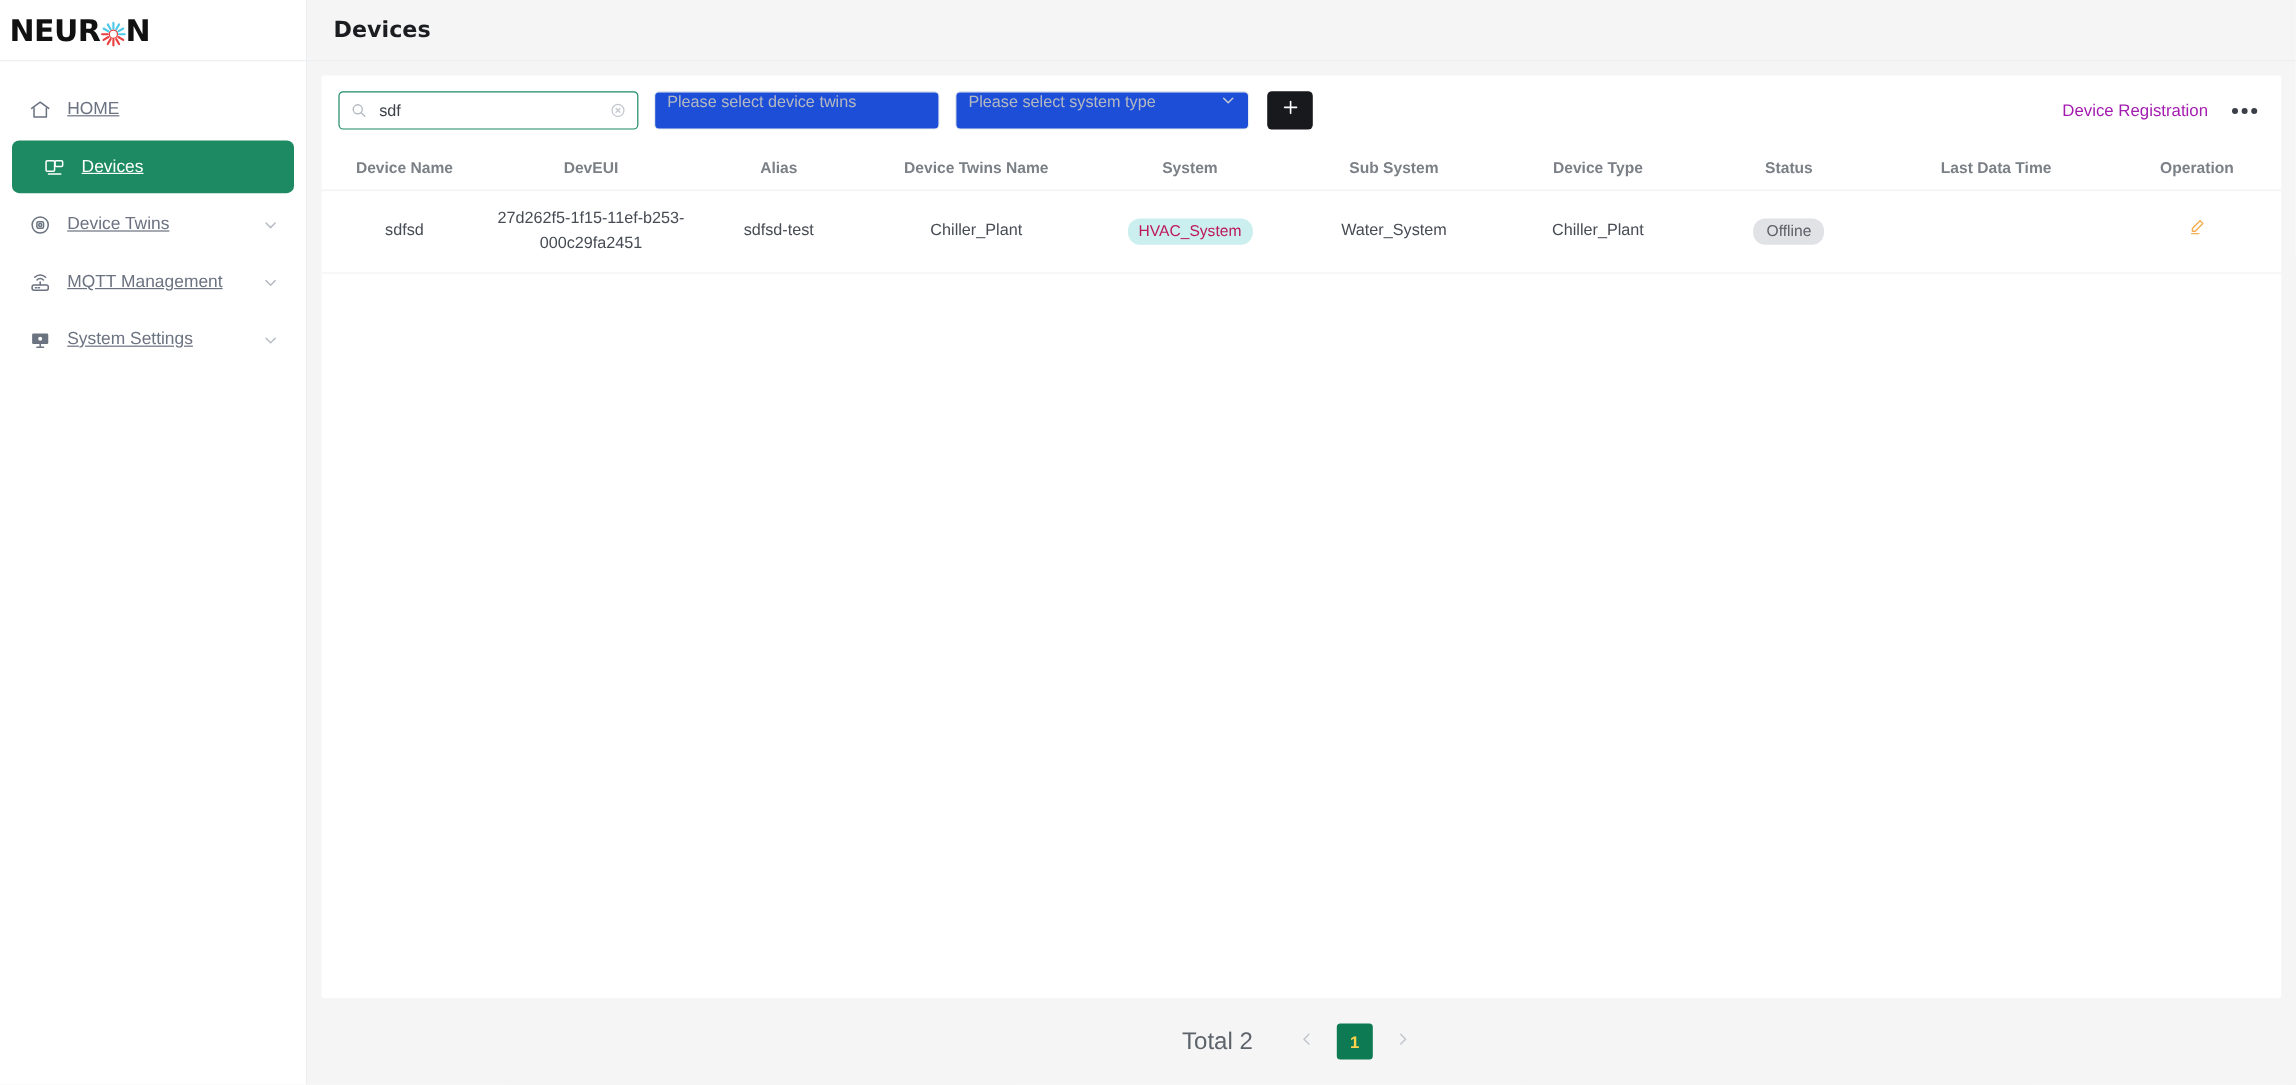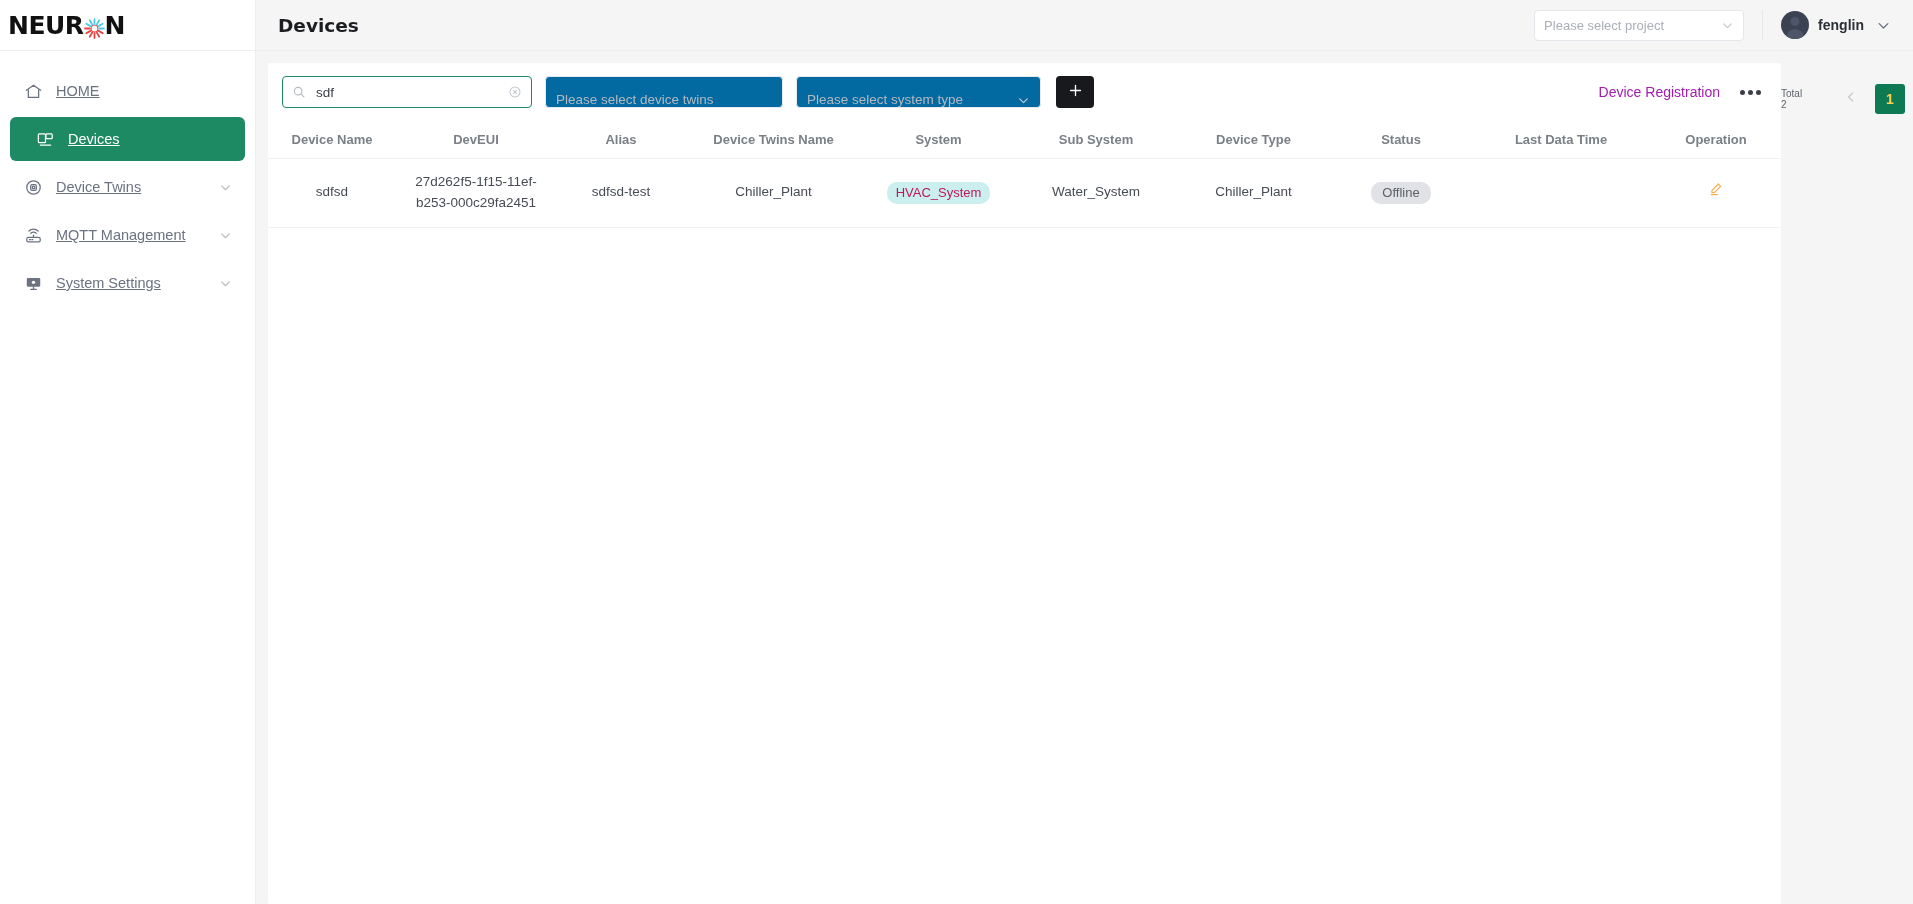--- a/index.html
+++ b/index.html
@@ -173,21 +173,21 @@
     color: #2b2f36;
     margin-right: 12px;
   }
   .user .chev { color: #6e7580; display:flex; }
 
   
   .panel-wrap {
     flex: 1 1 auto;
     padding: 12px 12px 0 12px;
     display: flex;
-    flex-direction: row;
+    flex-direction: column;
     min-height: 0;
   }
   .panel {
     flex: 1 1 auto;
     background: #ffffff;
     border-radius: 2px;
     display: flex;
     flex-direction: column;
     min-height: 0;
   }
@@ -216,23 +216,23 @@
     background: transparent;
     font-family: "Liberation Sans", sans-serif;
   }
   .search-box .s-clear { color: #c3c8cf; display: flex; cursor: pointer; }
 
   .sel-box {
     height: 32px;
     border: 1px solid #e7eaee;
     border-radius: 4px;
     display: flex;
-    align-items: flex-end;
+    align-items: flex-start;
     padding: 0 10px;
-    background: #0369a1;
+    background: #1d4ed8;
     margin-left: 13px;
     font-size: 13.5px;
     color: #b4b9c1;
     cursor: pointer;
   }
   .sel-twins { width: 238px; }
   .sel-system { width: 245px; }
   .sel-box .chev { margin-left: auto; color: #c6cbd2; display:flex; }
 
   .add-btn {
@@ -340,21 +340,21 @@
   .pager {
     height: 72px;
     min-height: 72px;
     display: flex;
     align-items: center;
     justify-content: center;
     gap: 10px;
     background: #f5f5f5;
   }
   .pg-total {
-    font-size: 10px;
+    font-size: 20px;
     color: #5d636b;
     margin-right: 20px;
   }
   .pg-arrow {
     width: 30px; height: 30px;
     display: flex;
     align-items: center;
     justify-content: center;
     color: #c0c5cb;
     cursor: pointer;
@@ -484,40 +484,20 @@
         </span>
       </div>
 
     </nav>
   </aside>
 
   <div class="content">
 
     <header class="topbar">
       <div class="page-title">Devices</div>
-      <div class="topbar-right">
-        <div class="project-select">
-          <span>Please select project</span>
-          <span class="chev">
-            <svg width="13" height="13" viewBox="0 0 24 24" fill="none" stroke="currentColor" stroke-width="2.2" stroke-linecap="round" stroke-linejoin="round">
-              <polyline points="5 9 12 16 19 9"></polyline>
-            </svg>
-          </span>
-        </div>
-        <div class="topbar-div"></div>
-        <div class="user">
-          <span class="avatar"></span>
-          <span class="user-name">fenglin</span>
-          <span class="chev">
-            <svg width="15" height="15" viewBox="0 0 24 24" fill="none" stroke="currentColor" stroke-width="2.2" stroke-linecap="round" stroke-linejoin="round">
-              <polyline points="5 9 12 16 19 9"></polyline>
-            </svg>
-          </span>
-        </div>
-      </div>
     </header>
 
     <div class="panel-wrap">
       <section class="panel">
 
         <div class="filters">
 
           <div class="search-box">
             <span class="s-ico">
               <svg width="14" height="14" viewBox="0 0 24 24" fill="none" stroke="currentColor" stroke-width="2" stroke-linecap="round">

